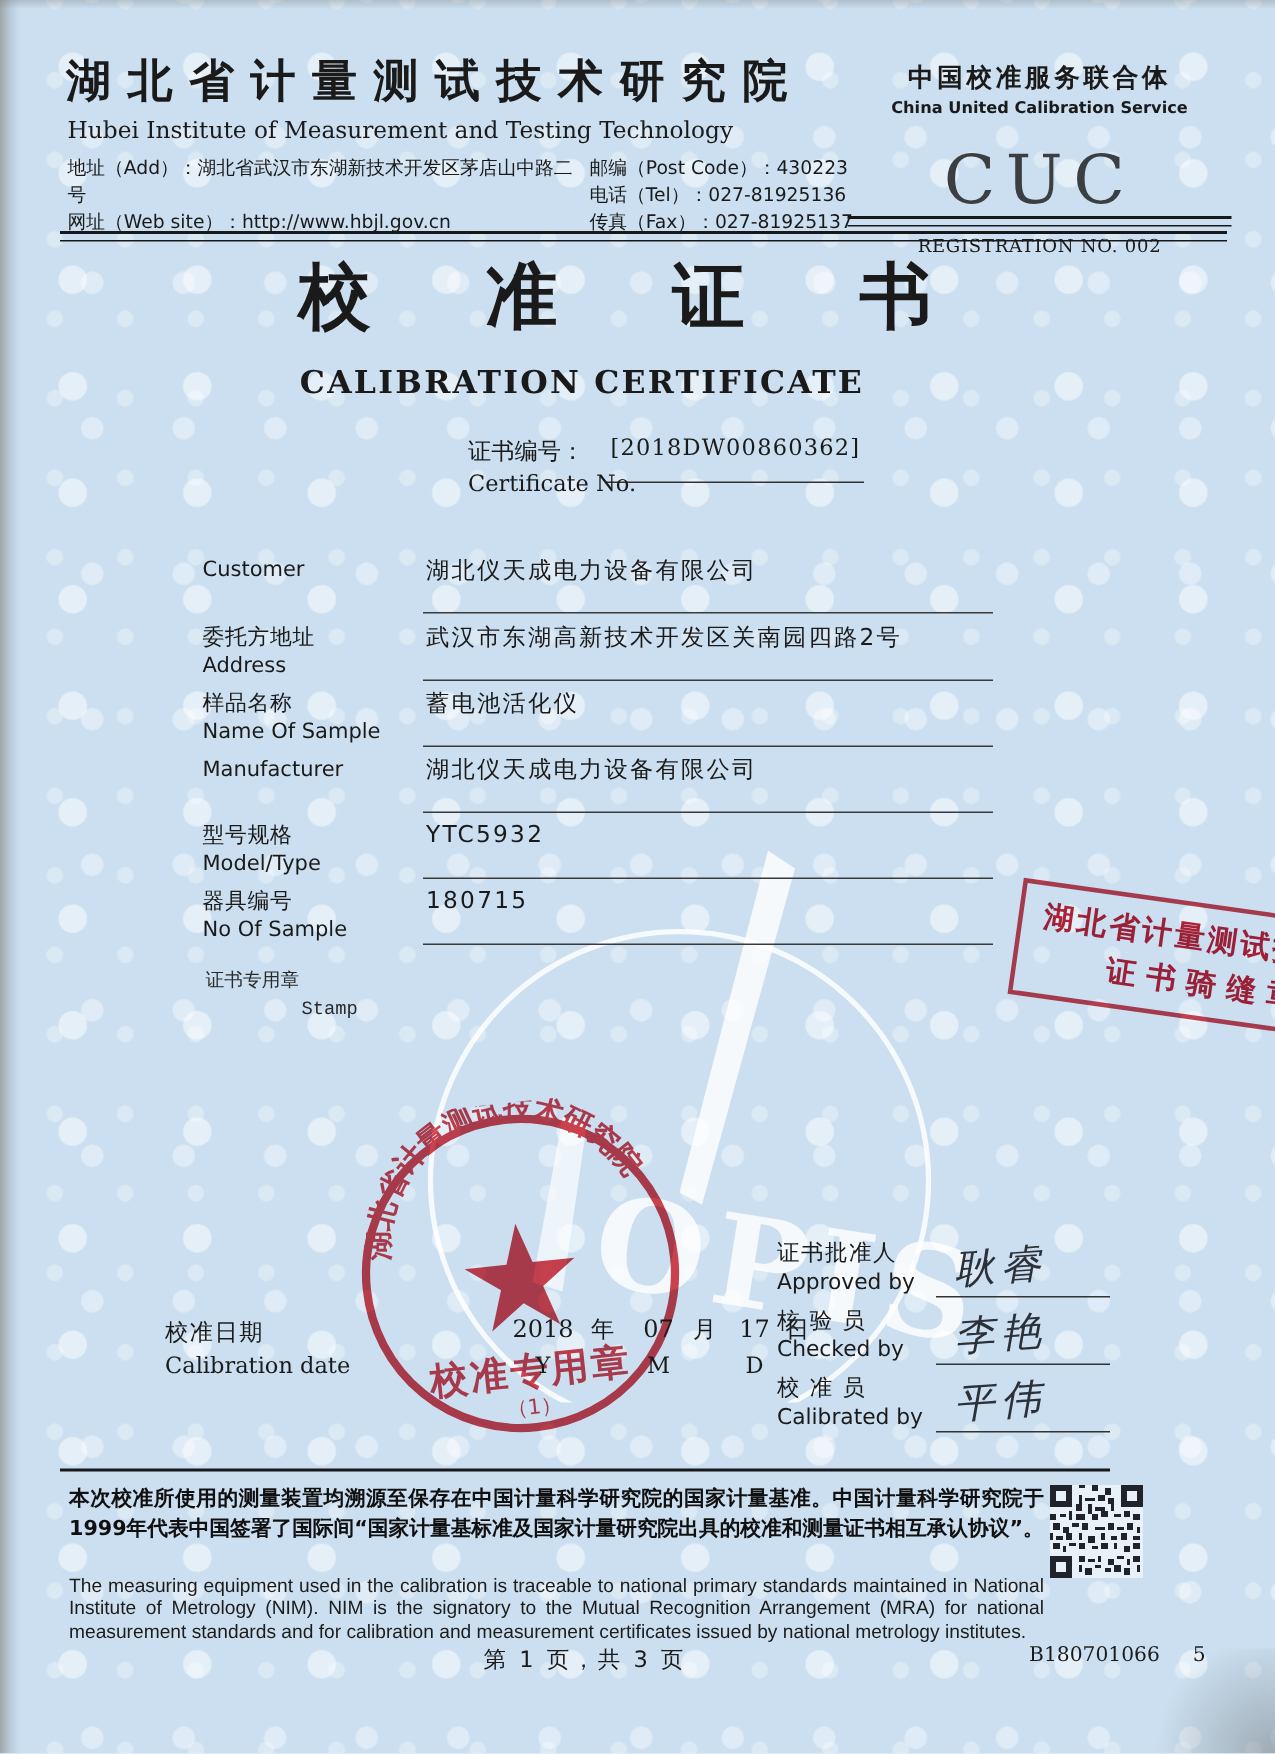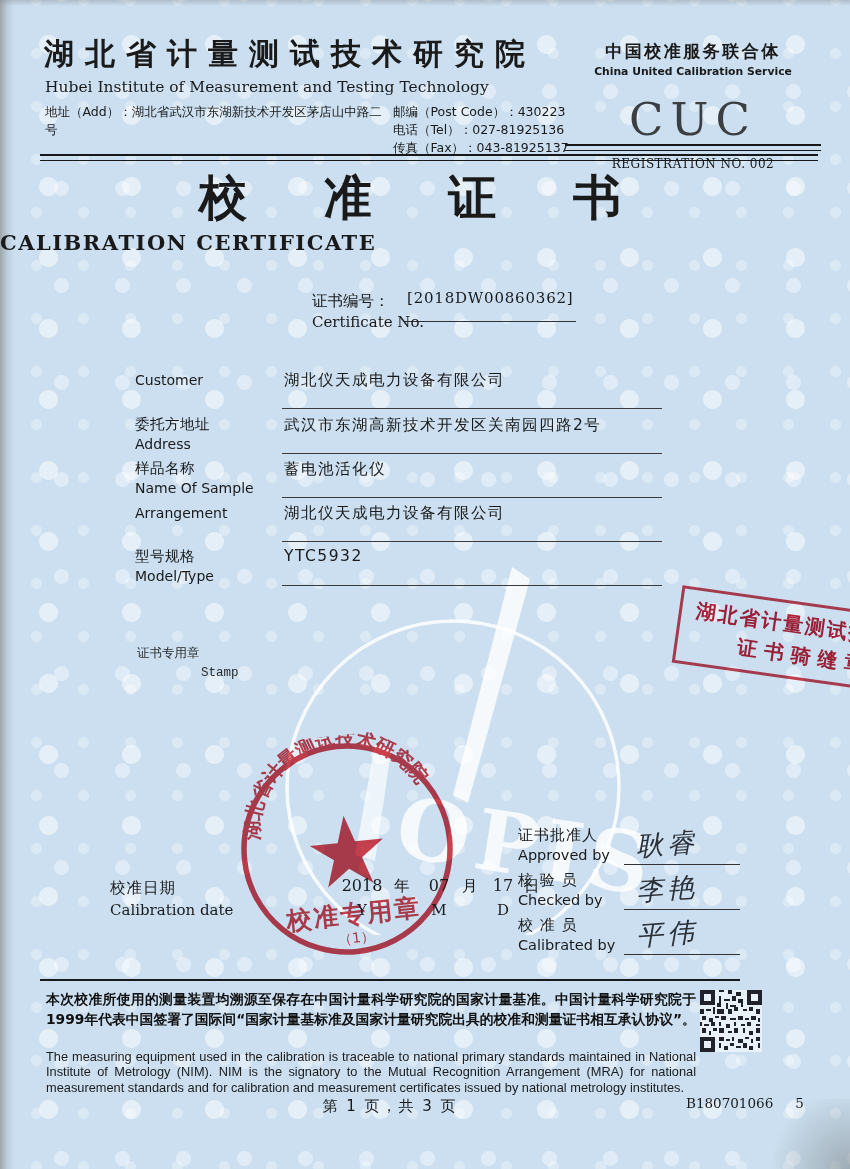--- a/index.html
+++ b/index.html
@@ -29,21 +29,21 @@
   .cuc-en{font-size:10.8px;font-weight:700;margin-top:2px;}
   .cuc-abbr{font-size:45px;font-family:"DejaVu Serif",serif;color:#3c3f42;letter-spacing:7px;line-height:1.05;margin-top:18px;}
   .cuc-reg{font-size:12px;font-family:"DejaVu Serif",serif;margin-top:14px;letter-spacing:.5px;}
   .dbl{border-top:2.5px solid #16181a;border-bottom:1.5px solid #16181a;height:4px;}
   .rule-cuc{left:565px;top:144px;width:256px;}
   .rule-full{left:40px;top:154px;width:778px;}
 
   
   .title-cn{left:0;top:166px;width:850px;text-align:center;font-size:48px;font-weight:700;
     font-family:"DejaVu Serif",serif;letter-spacing:30px;box-sizing:border-box;}
-  .title-en{left:0;top:230px;width:776px;font-size:21px;font-weight:700;
+  .title-en{left:0;top:242px;width:776px;text-align:center;font-size:21px;font-weight:700;
     font-family:"DejaVu Serif",serif;letter-spacing:1.5px;}
 
   
   .certno-label{left:312px;top:291px;font-size:15.5px;}
   .certno-value{left:404px;top:289px;font-size:15px;font-family:"DejaVu Serif",serif;
     letter-spacing:.8px;border-bottom:1.2px solid #333;padding:0 3px 14px 3px;}
   .certno-en{left:312px;top:313px;font-size:15px;font-family:"DejaVu Serif",serif;}
 
   
   .frow{left:135px;width:527px;height:40px;}
@@ -107,25 +107,26 @@
     <circle cx="228" cy="232" r="166" fill="none" stroke="rgba(255,255,255,0.85)" stroke-width="3.5"></circle>
     <polygon points="287,12 305,24 243,248 228,240" fill="rgba(255,255,255,0.8)"></polygon>
     <polygon points="130,300 150,190 166,196 150,306" fill="rgba(255,255,255,0.65)"></polygon>
     <text x="168" y="300" font-size="84" font-weight="bold" font-family="DejaVu Serif, serif" fill="rgba(255,255,255,0.8)" letter-spacing="6" transform="rotate(9 168 300)">OPIS</text>
   </svg>
 
   <div class="abs inst-cn">湖北省计量测试技术研究院</div>
   <div class="abs inst-en">Hubei Institute of Measurement and Testing Technology</div>
   <div class="abs addr-left">
     <div>地址（Add）：湖北省武汉市东湖新技术开发区茅店山中路二号</div>
+    <div>网址（Web site）：http://www.hbjl.gov.cn</div>
   </div>
   <div class="abs addr-right">
     <div>邮编（Post Code）：430223</div>
     <div>电话（Tel）：027-81925136</div>
-    <div>传真（Fax）：043-81925137</div>
+    <div>传真（Fax）：027-81925137</div>
   </div>
   <div class="abs cuc">
     <div class="cuc-cn">中国校准服务联合体</div>
     <div class="cuc-en">China United Calibration Service</div>
     <div class="cuc-abbr">CUC</div>
     <div class="cuc-reg">REGISTRATION NO. 002</div>
   </div>
   <div class="abs dbl rule-cuc"></div>
   <div class="abs dbl rule-full"></div>
 
@@ -144,27 +145,32 @@
     <div class="lbl-cn">委托方地址</div>
     <div class="lbl-en">Address</div>
     <div class="val">武汉市东湖高新技术开发区关南园四路2号</div>
   </div>
   <div class="abs frow" style="top:459px">
     <div class="lbl-cn">样品名称</div>
     <div class="lbl-en">Name Of Sample</div>
     <div class="val">蓄电池活化仪</div>
   </div>
   <div class="abs frow" style="top:503px">
-    <div class="lbl-en">Arrangement</div>
+    <div class="lbl-en">Manufacturer</div>
     <div class="val">湖北仪天成电力设备有限公司</div>
   </div>
   <div class="abs frow" style="top:547px">
     <div class="lbl-cn">型号规格</div>
     <div class="lbl-en">Model/Type</div>
     <div class="val">YTC5932</div>
+  </div>
+  <div class="abs frow" style="top:591px">
+    <div class="lbl-cn">器具编号</div>
+    <div class="lbl-en">No Of Sample</div>
+    <div class="val">180715</div>
   </div>
 
   <div class="abs stamp-note-cn">证书专用章</div>
   <div class="abs stamp-note-en">Stamp</div>
 
   <div class="abs edge-stamp">
     <div class="l1">湖北省计量测试技术</div>
     <div class="l2">证书骑缝章</div>
   </div>
 

